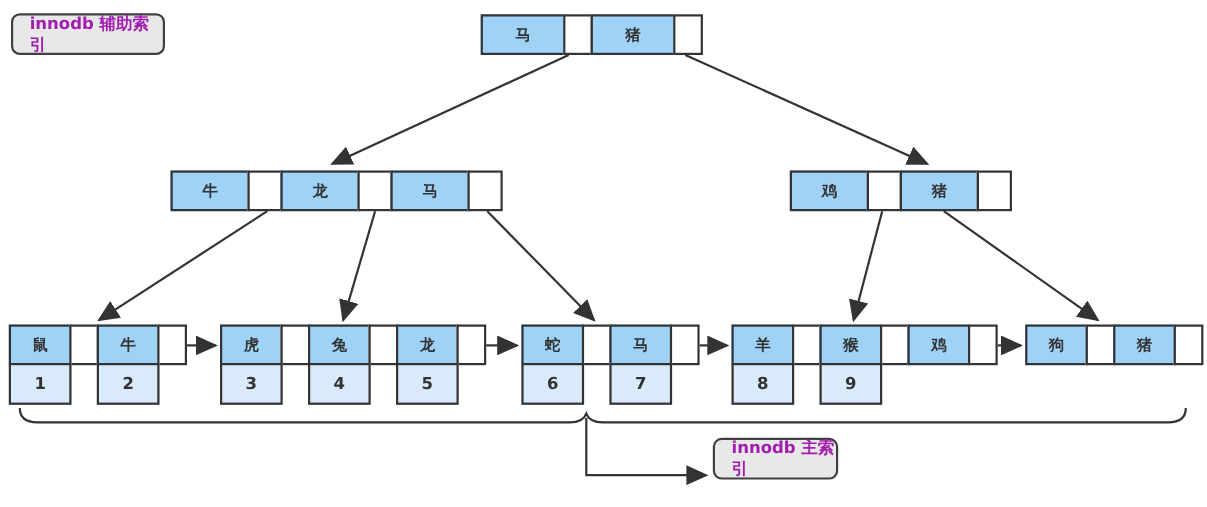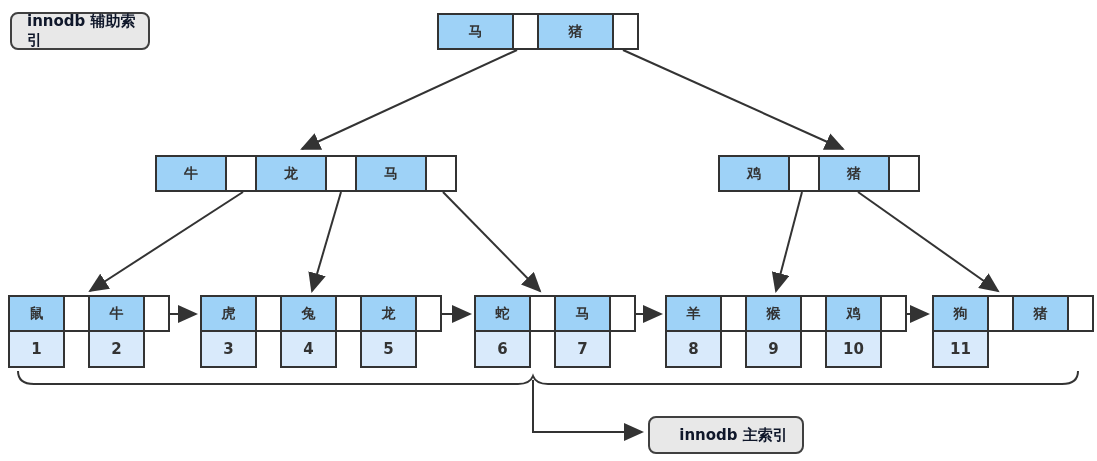--- a/index.html
+++ b/index.html
@@ -23,31 +23,31 @@
   .leaf .row{display:flex;}
   .rec{
     position:absolute;top:35px;width:57px;height:38px;
     border:2px solid #333;background:#d9eafb;
     display:flex;align-items:center;justify-content:center;
     font-weight:bold;font-size:15px;
   }
   .tag{
     position:absolute;background:#e8e8e8;border:2px solid #404040;border-radius:8px;
     display:flex;align-items:center;justify-content:center;
-    font-weight:bold;font-size:15px;color:#0f172a;padding-left:15px;
+    font-weight:bold;font-size:15px;color:#a21caf;padding-left:15px;
   }
   #arrows{position:absolute;left:0;top:0;pointer-events:none;}
 </style>
 </head>
 <body>
 
 <div id="stage">
 
   <div class="tag" style="left:10px;top:12px;width:140px;height:38px">innodb 辅助索引</div>
-  <div class="tag" style="left:648px;top:416px;width:156px;height:38px">innodb 主索引</div>
+  <div class="tag" style="left:648px;top:398px;width:114px;height:38px">innodb 主索引</div>
 
   <div class="node" style="left:437px;top:13px">
     <div class="cell key kw77">马</div>
     <div class="cell pw27"></div>
     <div class="cell key kw77">猪</div>
     <div class="cell pw27"></div>
   </div>
 
   <div class="node" style="left:155px;top:155px">
     <div class="cell key kw72">牛</div>
@@ -105,31 +105,29 @@
     <div class="row">
       <div class="cell key kw57">羊</div>
       <div class="cell pw25"></div>
       <div class="cell key kw57">猴</div>
       <div class="cell pw25"></div>
       <div class="cell key kw57">鸡</div>
       <div class="cell pw25"></div>
     </div>
     <div class="rec" style="left:0px">8</div>
     <div class="rec" style="left:80px">9</div>
-    <div class="rec" style="left:160px">10</div>
   </div>
 
   <div class="leaf" style="left:932px;top:295px">
     <div class="row">
       <div class="cell key kw57">狗</div>
       <div class="cell pw25"></div>
       <div class="cell key kw57">猪</div>
       <div class="cell pw25"></div>
     </div>
-    <div class="rec" style="left:0px">11</div>
   </div>
 
   <svg id="arrows" width="1097" height="461" viewBox="0 0 1097 461">
     <defs>
       <marker id="ah" markerWidth="11" markerHeight="9" refX="9" refY="4.5" orient="auto">
         <path d="M0,0 L10,4.5 L0,9 z" fill="#333"></path>
       </marker>
     </defs>
     <g stroke="#333" stroke-width="2" fill="none">
 

